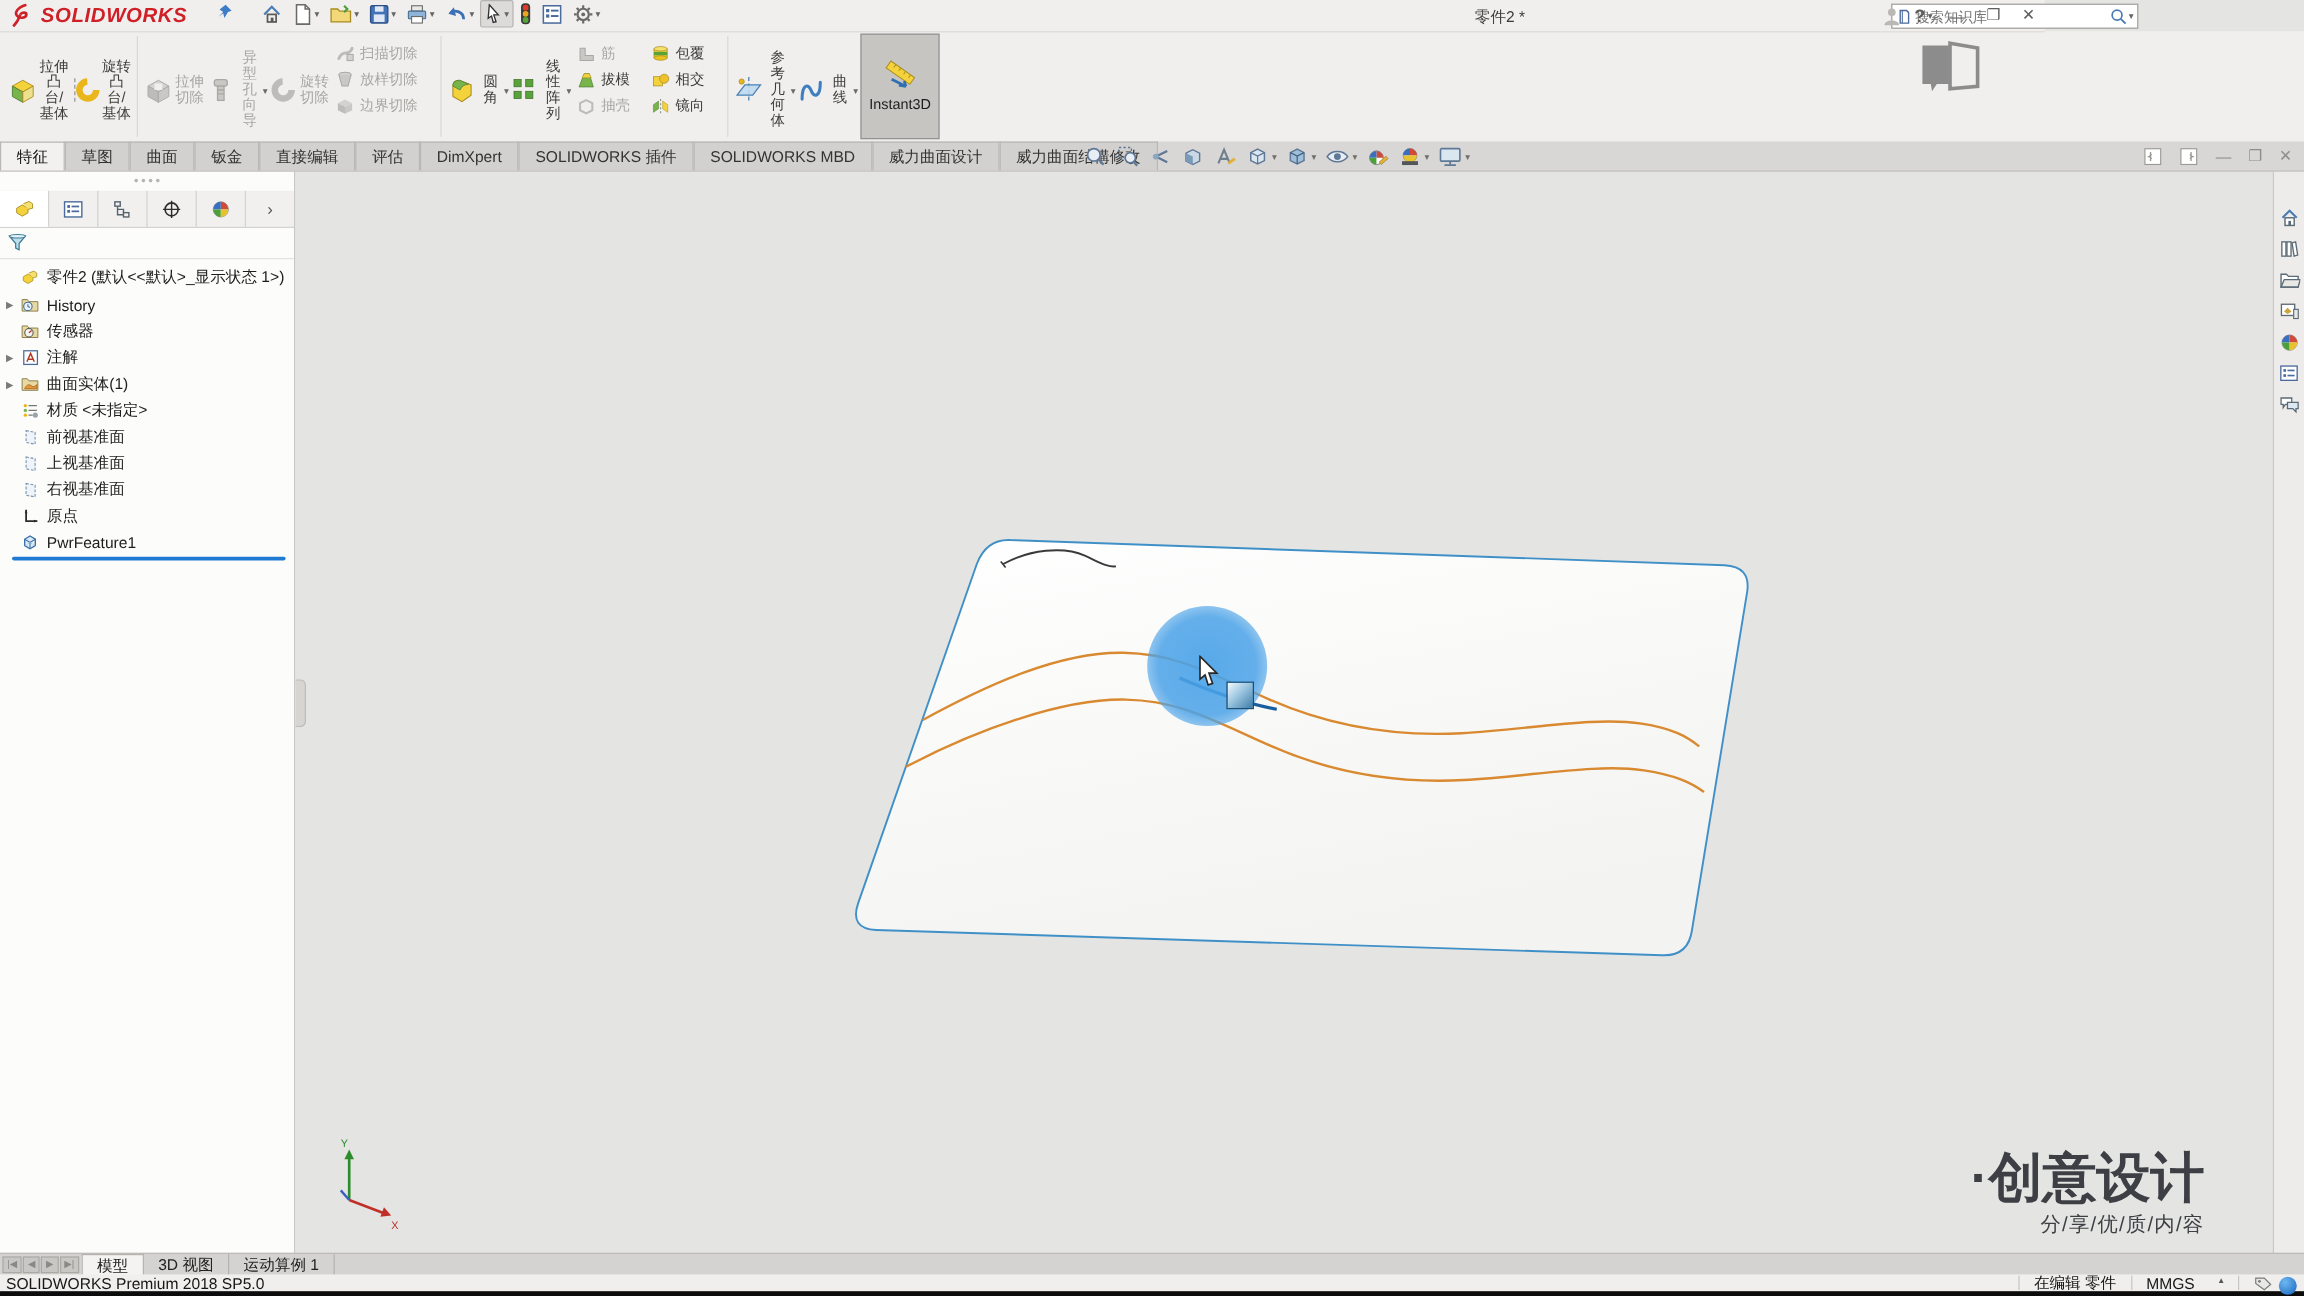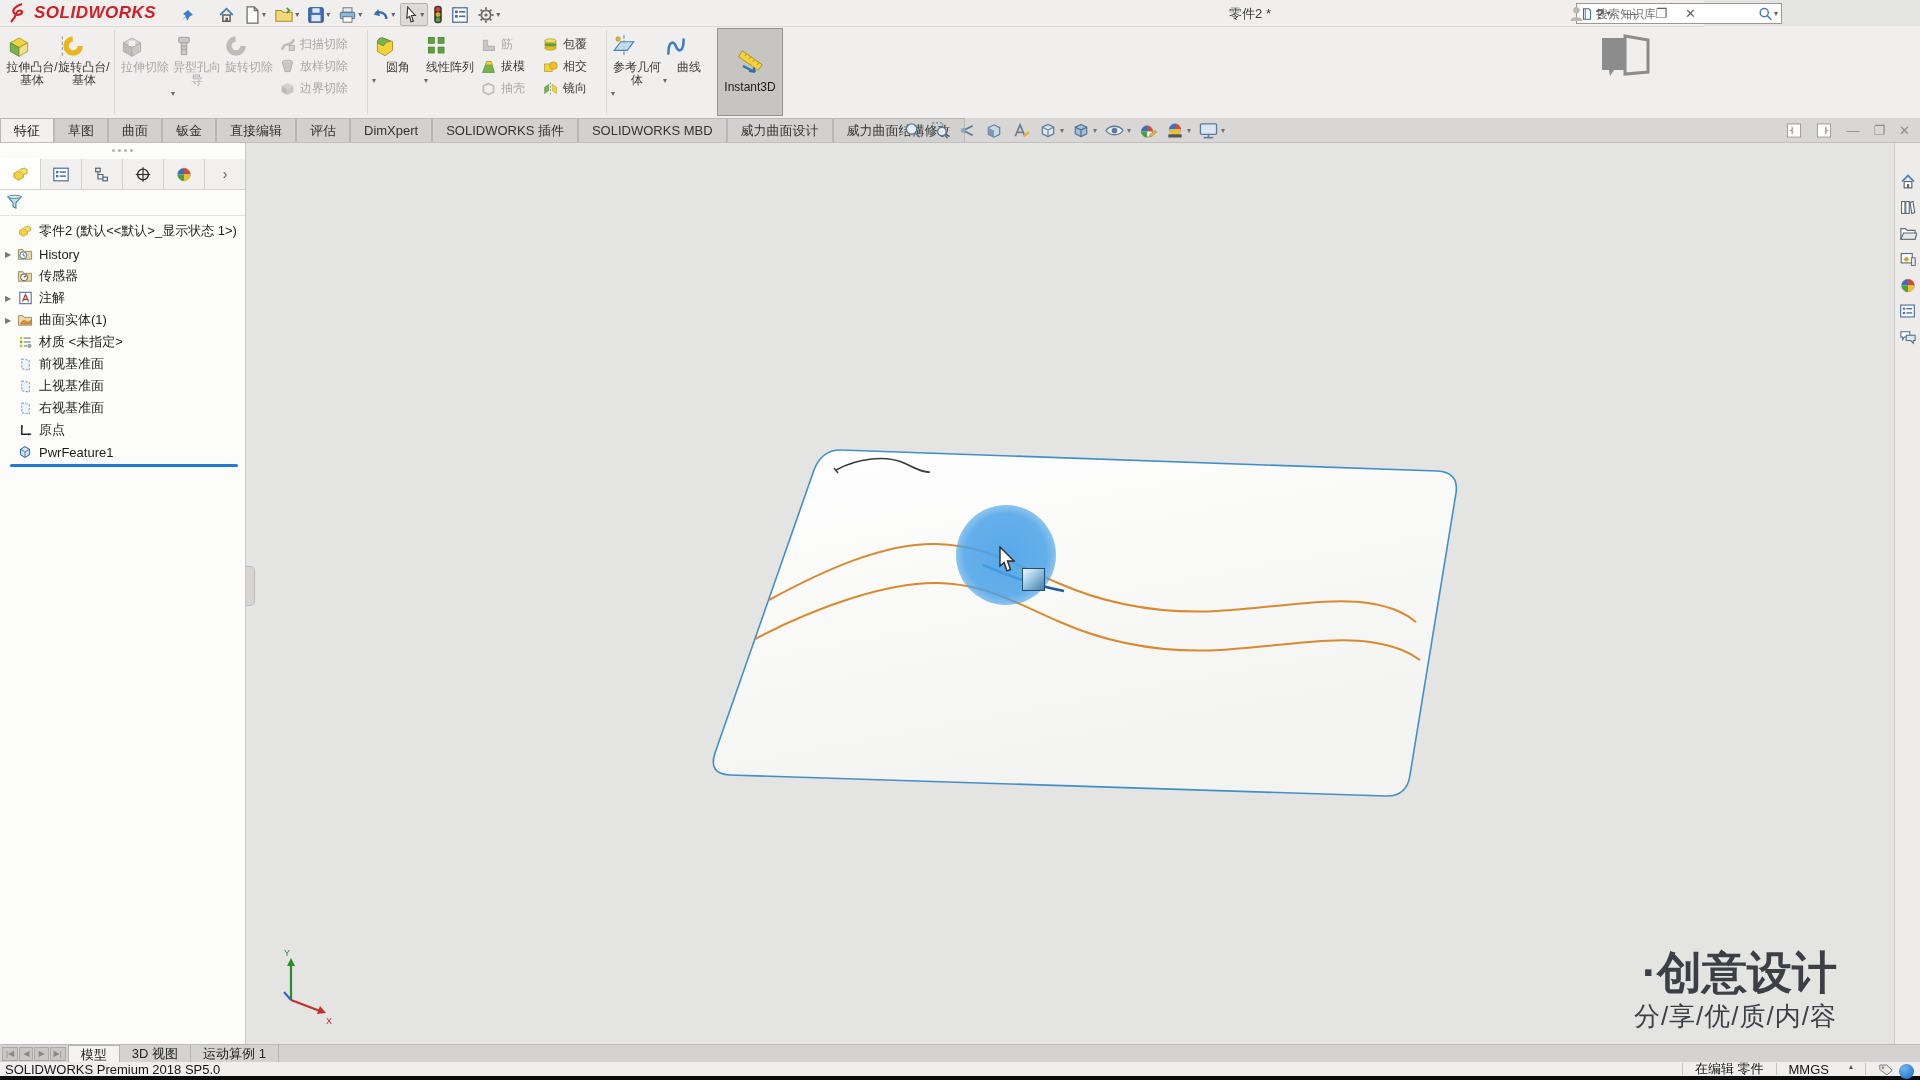--- a/index.html
+++ b/index.html
@@ -2,41 +2,41 @@
 <html><head>
 <meta charset="utf-8">
 <style>
   html,body{margin:0;padding:0;}
   body{width:1920px;height:1080px;position:relative;overflow:hidden;
        font-family:"Liberation Sans","DejaVu Sans",sans-serif;background:#e4e4e3;
        -webkit-font-smoothing:antialiased;}
   .abs{position:absolute;}
   
   .titlebar{position:absolute;top:0;left:0;width:1704px;height:26px;background:#f0efee;
-            border-bottom:1px solid #dcdbd9;display:flex;align-items:flex-end;z-index:40;}
+            border-bottom:1px solid #dcdbd9;display:flex;align-items:flex-start;z-index:40;}
   .sw-logo{display:flex;align-items:center;gap:4px;padding:0 14px 0 8px;height:100%;}
   .sw-logo .word{color:#d02027;font-size:17px;font-weight:bold;letter-spacing:.5px;font-style:italic;}
   .menu{display:flex;align-items:center;height:100%;}
   .menu-item{font-size:13px;color:#222;padding:0 13px;height:100%;display:flex;align-items:center;cursor:default;}
   .qat{display:flex;align-items:center;gap:2px;margin-left:8px;}
   .qbtn{display:flex;align-items:center;padding:2px 3px;border-radius:2px;}
   .qbtn .dd{font-size:8px;color:#666;margin-left:1px;}
   .qbtn.pressed{background:#dcdbd9;border:1px solid #b5b4b1;}
   .doc-title{position:absolute;left:1130px;width:240px;text-align:center;font-size:13px;color:#3a3a3a;top:5px;}
   .searchbox{position:absolute;left:1576px;top:3px;width:198px;height:19px;background:#fff;
              border:1px solid #9a9996;display:flex;align-items:center;padding:0 3px;}
   .searchbox input{border:none;outline:none;flex:1;font-size:12px;color:#777;background:transparent;
                    font-family:"Liberation Sans",sans-serif;}
   .tb-right{position:absolute;right:4px;top:0;height:26px;display:flex;align-items:center;gap:10px;}
   .winglyph{font-size:13px;color:#5f5e5c;padding:0 4px;}
   .help-q{font-size:15px;color:#5f5e5c;font-weight:bold;}
   
   .cm{position:absolute;top:26px;left:0;width:1920px;height:92px;background:#f0efee;display:flex;
       align-items:stretch;padding-left:6px;box-sizing:border-box;z-index:30;}
-  .cm-big{width:52px;display:flex;flex-direction:column;padding-top:5px;cursor:default;}
+  .cm-big{width:52px;display:flex;flex-direction:row;align-items:center;padding-top:5px;cursor:default;}
   .cm-big .ic{height:30px;display:flex;align-items:center;}
   .cm-big .lbl{font-size:12px;line-height:13px;text-align:center;color:#3d3c38;}
   .cm-big.dis .lbl{color:#a8a7a2;}
   .cm-big .dd{font-size:8px;color:#6a6a66;margin-top:2px;}
   .cm-stack{display:flex;flex-direction:column;padding-top:7px;}
   .cm-small{display:flex;align-items:center;gap:4px;height:22px;font-size:12px;color:#3d3c38;padding:0 4px;}
   .cm-small.dis{color:#a8a7a2;}
   .cm-sep{width:1px;background:#d9d8d5;margin:4px 4px;}
   .instant3d{width:64px;margin:2px 0 2px 2px;background:#c6c5c2;border:1px solid #939290;
              display:flex;flex-direction:column;align-items:center;justify-content:center;gap:4px;}
@@ -73,21 +73,21 @@
   .vgrip{position:absolute;left:0;top:424px;width:8px;height:38px;background:#d6d5d2;
          border:1px solid #bdbcb9;border-left:none;border-radius:0 5px 5px 0;}
   .hl-circle{position:absolute;left:710px;top:363px;width:100px;height:100px;border-radius:50%;
      background:radial-gradient(circle,rgba(74,162,232,.92) 0%,rgba(74,162,232,.85) 58%,rgba(74,162,232,.45) 80%,rgba(74,162,232,0) 100%);}
   .handle-sq{position:absolute;left:776px;top:426px;width:21px;height:21px;border:1.5px solid #1d4f73;
      background:linear-gradient(135deg,#f4fafe 0%,#9cc6e0 45%,#3e7da8 100%);}
   .alan{position:absolute;right:58px;bottom:16px;text-align:right;line-height:1;}
   .alan-top{display:flex;align-items:baseline;justify-content:flex-end;}
   .alan-main{font-size:74px;font-weight:bold;color:#f5a31e;letter-spacing:2px;}
   .alan-suffix{font-size:45px;font-weight:bold;color:#3d3f44;margin-left:2px;}
-  .alan-tagline{font-size:26px;color:#3d3f44;margin-top:8px;letter-spacing:1px;}
+  .alan-tagline{font-size:17px;color:#3d3f44;margin-top:8px;letter-spacing:1px;}
   
   .netease{position:absolute;left:1598px;top:34px;display:flex;align-items:center;gap:12px;z-index:45;}
   .netease .txt{font-size:42px;font-weight:bold;color:#8c8c8c;letter-spacing:3px;}
   
   .rstrip{position:absolute;right:0;top:142px;width:25px;height:903px;background:#edecea;
           border-left:1px solid #c9c8c5;z-index:20;}
   .rtabi{width:25px;height:26px;display:flex;align-items:center;justify-content:center;cursor:default;}
   
   .btabs{position:absolute;left:0;top:1044px;width:1920px;height:18px;background:#d4d3d1;
          border-top:1px solid #bcbbb8;display:flex;align-items:stretch;z-index:30;}

